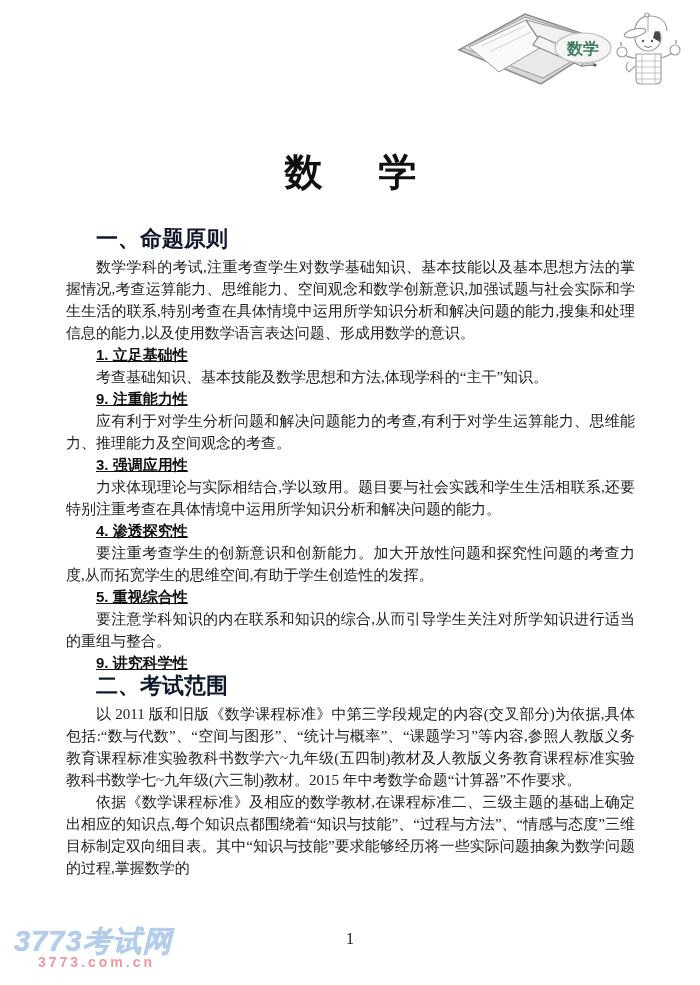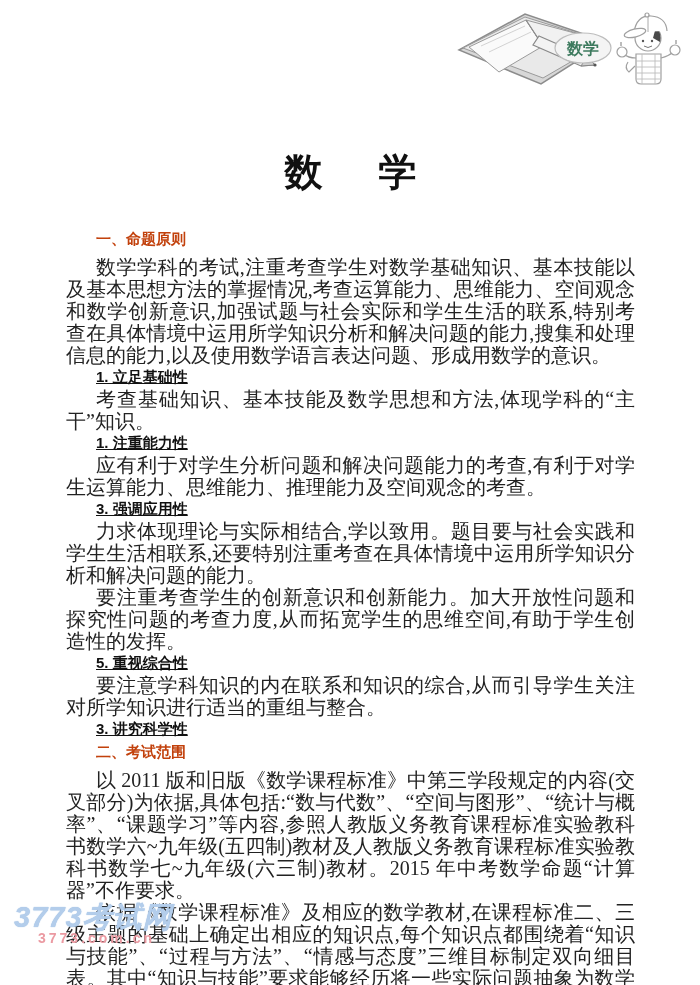--- a/index.html
+++ b/index.html
@@ -38,29 +38,29 @@
     font-family: "Liberation Sans", "DejaVu Sans", sans-serif;
     font-weight: bold;
     font-size: 38px;
     line-height: 38px;
     color: #101010;
     margin: 0 0 36px 0;
   }
   .sec-heading {
     font-family: "Liberation Sans", "DejaVu Sans", sans-serif;
     font-weight: bold;
-    font-size: 15px;
+    font-size: 22px;
     line-height: 24px;
     padding-left: 30px;
     margin: 0 0 5px 0;
-    color: #c2410c;
+    color: #0f172a;
   }
   .sec-heading.mt { margin-top: 0; }
   .para {
-    font-size: 20px;
+    font-size: 15px;
     line-height: 22px;
     text-align: justify;
     text-indent: 30px;
     margin: 0;
     color: #222;
   }
   .item-title {
     font-family: "Liberation Sans", "DejaVu Sans", sans-serif;
     font-weight: bold;
     font-size: 15px;
@@ -75,21 +75,21 @@
     position: absolute;
     top: 930px;
     left: 0;
     right: 0;
     text-align: center;
     font-size: 16px;
     color: #222;
   }
   .watermark {
     position: absolute;
-    top: 902px;
+    top: 926px;
     left: 14px;
     font-family: "Liberation Sans", "DejaVu Sans", sans-serif;
     user-select: none;
   }
   .watermark .wm-name {
     font-size: 29px;
     line-height: 30px;
     font-weight: bold;
     font-style: italic;
     letter-spacing: 1px;
@@ -164,32 +164,33 @@
       <span>数</span>
       <span>学</span>
     </h1>
 
     <h2 class="sec-heading">一、命题原则</h2>
     <p class="para">数学学科的考试,注重考查学生对数学基础知识、基本技能以及基本思想方法的掌握情况,考查运算能力、思维能力、空间观念和数学创新意识,加强试题与社会实际和学生生活的联系,特别考查在具体情境中运用所学知识分析和解决问题的能力,搜集和处理信息的能力,以及使用数学语言表达问题、形成用数学的意识。</p>
 
     <div class="item-title">1. 立足基础性</div>
     <p class="para">考查基础知识、基本技能及数学思想和方法,体现学科的“主干”知识。</p>
 
-    <div class="item-title">1. 注重能力性</div>
+    <div class="item-title">9. 注重能力性</div>
     <p class="para">应有利于对学生分析问题和解决问题能力的考查,有利于对学生运算能力、思维能力、推理能力及空间观念的考查。</p>
 
     <div class="item-title">3. 强调应用性</div>
     <p class="para">力求体现理论与实际相结合,学以致用。题目要与社会实践和学生生活相联系,还要特别注重考查在具体情境中运用所学知识分析和解决问题的能力。</p>
 
+    <div class="item-title">4. 渗透探究性</div>
     <p class="para">要注重考查学生的创新意识和创新能力。加大开放性问题和探究性问题的考查力度,从而拓宽学生的思维空间,有助于学生创造性的发挥。</p>
 
     <div class="item-title">5. 重视综合性</div>
     <p class="para">要注意学科知识的内在联系和知识的综合,从而引导学生关注对所学知识进行适当的重组与整合。</p>
 
-    <div class="item-title">3. 讲究科学性</div>
+    <div class="item-title">9. 讲究科学性</div>
 
     <h2 class="sec-heading mt">二、考试范围</h2>
     <p class="para">以 2011 版和旧版《数学课程标准》中第三学段规定的内容(交叉部分)为依据,具体包括:“数与代数”、“空间与图形”、“统计与概率”、“课题学习”等内容,参照人教版义务教育课程标准实验教科书数学六~九年级(五四制)教材及人教版义务教育课程标准实验教科书数学七~九年级(六三制)教材。2015 年中考数学命题“计算器”不作要求。</p>
 
     <p class="para">依据《数学课程标准》及相应的数学教材,在课程标准二、三级主题的基础上确定出相应的知识点,每个知识点都围绕着“知识与技能”、“过程与方法”、“情感与态度”三维目标制定双向细目表。其中“知识与技能”要求能够经历将一些实际问题抽象为数学问题的过程,掌握数学的</p>
 
   </div>
 
   <div class="page-number">1</div>
 

